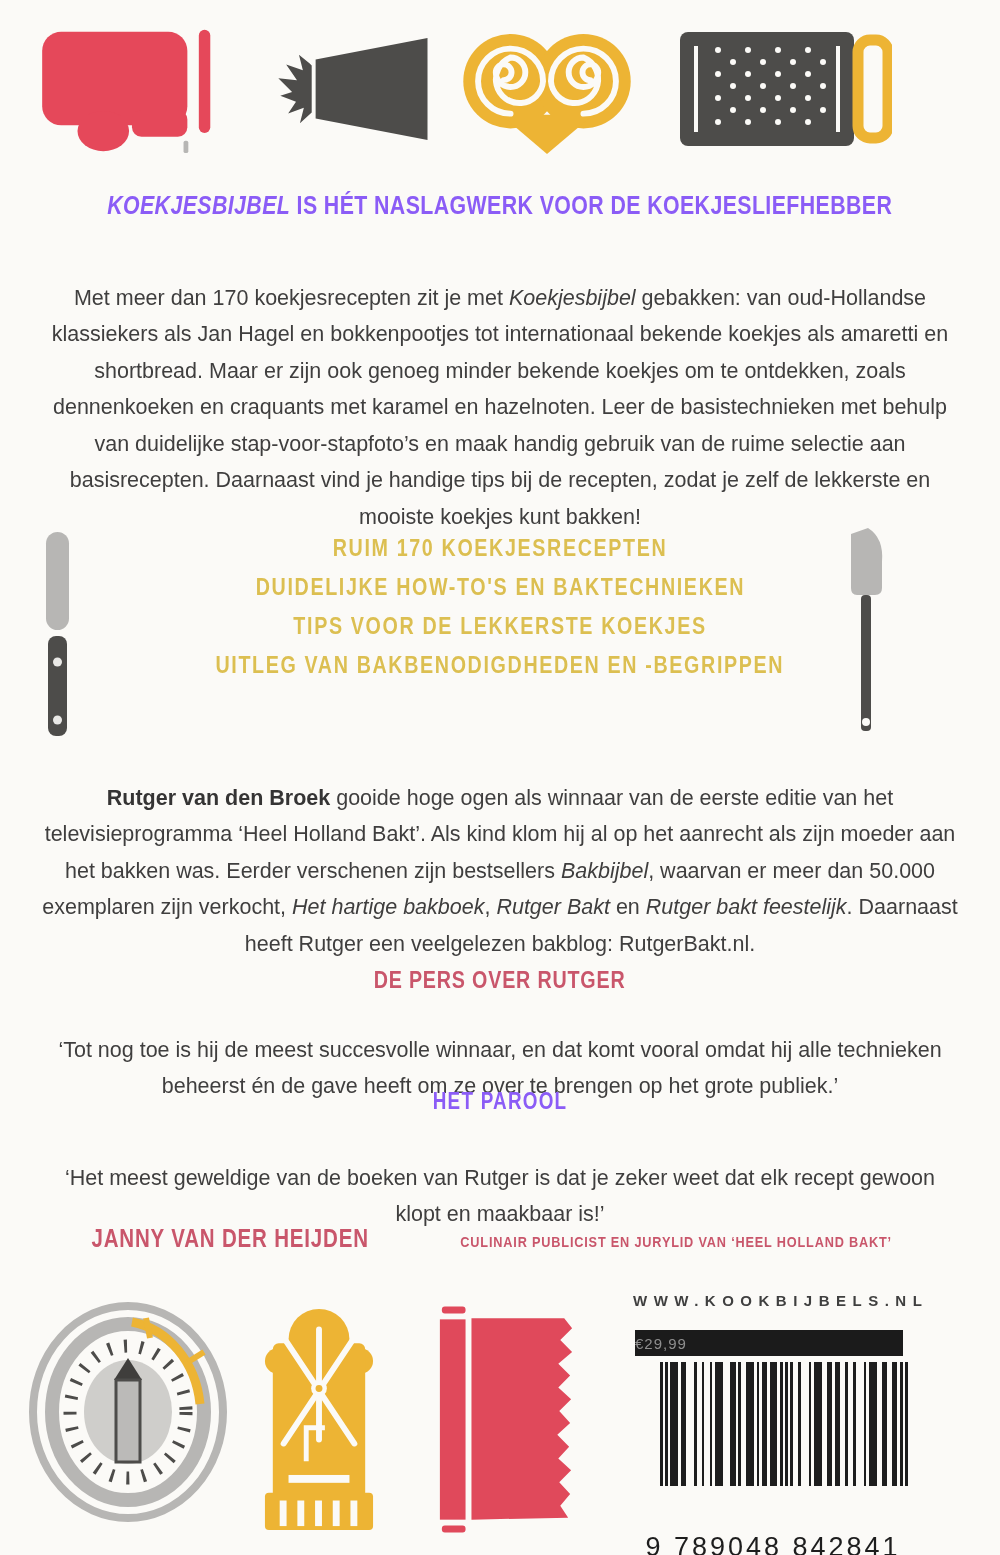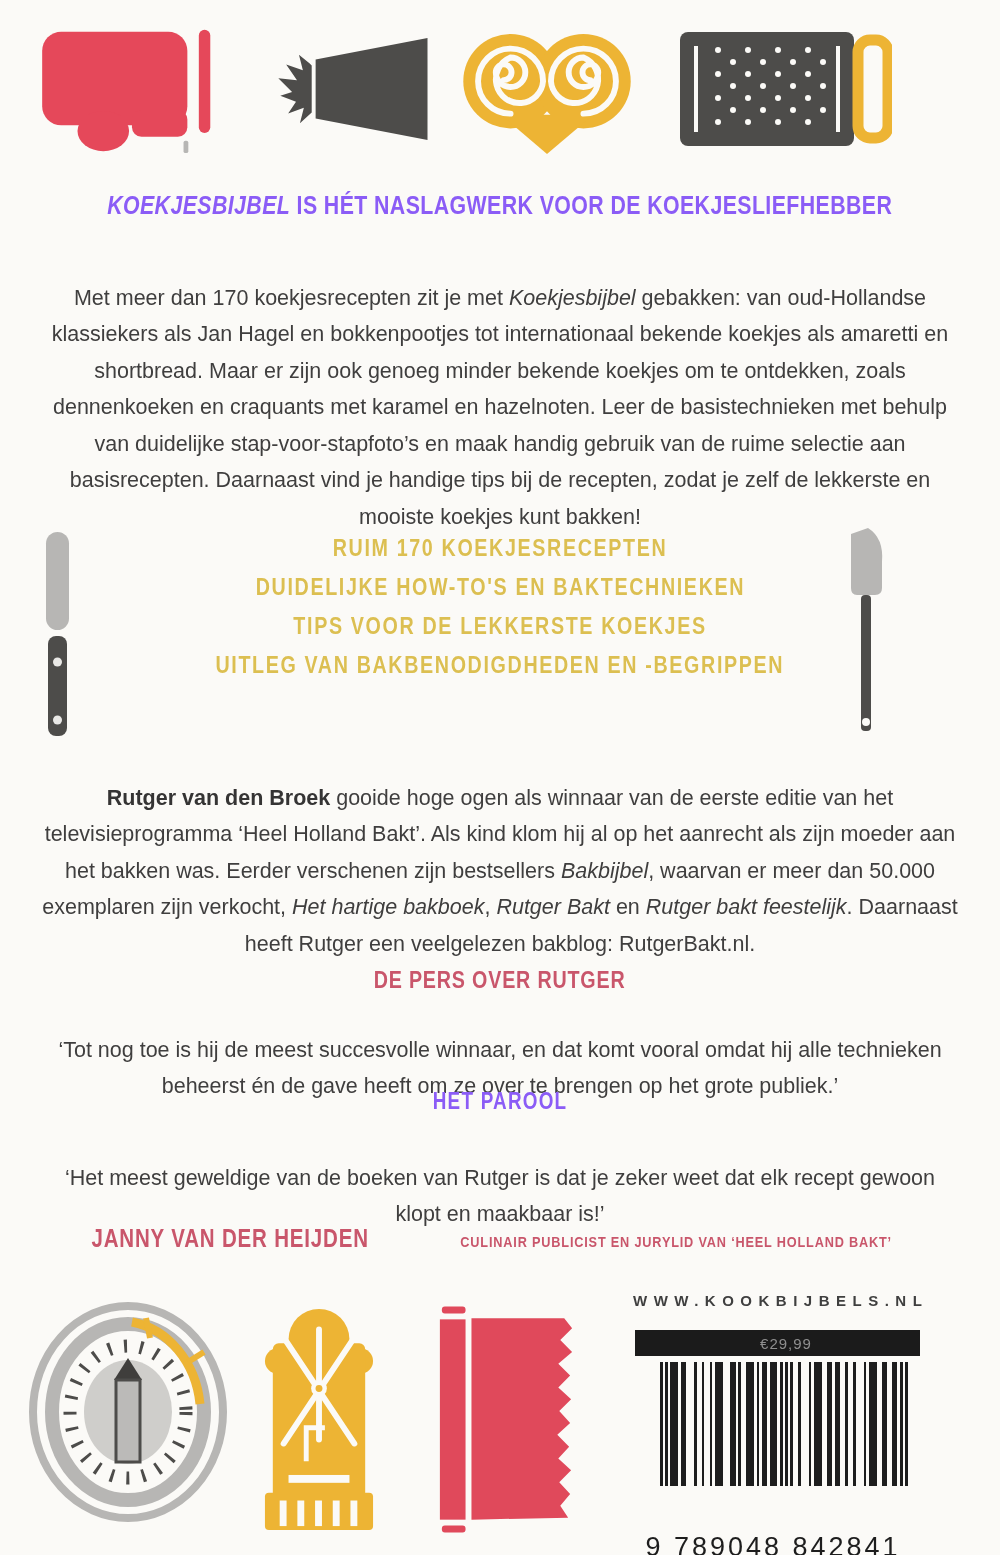--- a/index.html
+++ b/index.html
@@ -23,21 +23,21 @@
   .bio{top:758px;left:35px;width:930px;}
   .bio strong{font-weight:bold;color:#353434;}
   .press-h{top:966px;left:0;width:1000px;font-weight:bold;font-size:24px;color:#c9566b;letter-spacing:1px;}
   .quote1{top:1010px;left:50px;width:900px;}
   .parool{top:1088px;left:0;width:1000px;font-weight:bold;font-size:23px;color:#8b5cf6;letter-spacing:1.5px;}
   .quote2{top:1138px;left:60px;width:880px;}
   .byline{top:1218px;left:0;width:1000px;display:flex;justify-content:center;align-items:baseline;gap:14px;color:#c9566b;margin-top:6px;}
   .byline .name{font-size:25px;font-weight:bold;letter-spacing:1px;}
   .byline .role{font-size:15.5px;font-weight:bold;letter-spacing:1px;}
   .website{left:633px;top:1292px;width:272px;font-size:15px;font-weight:bold;letter-spacing:6.5px;color:#3f3f3f;text-align:right;white-space:nowrap;}
-  .pricebar{left:635px;top:1330px;width:268px;height:26px;background:#1b1b1b;display:flex;align-items:center;justify-content:center;padding-left:17px;}
+  .pricebar{left:635px;top:1330px;width:268px;height:26px;background:#1b1b1b;display:flex;align-items:center;justify-content:flex-start;}
   .pricebar span{color:#8f8f8f;font-size:15px;letter-spacing:1px;}
   .barcode{left:660px;top:1362px;width:248px;height:124px;display:flex;}
   .barcode div{flex:1;}
   .barcode .b1{background:#1d1d1d;}
   .isbn{left:628px;top:1484px;width:290px;font-size:27px;color:#1d1d1d;letter-spacing:3px;text-align:center;white-space:nowrap;margin-top:48px;}
   svg{display:block;}
 </style>
 </head>
 <body>
 

